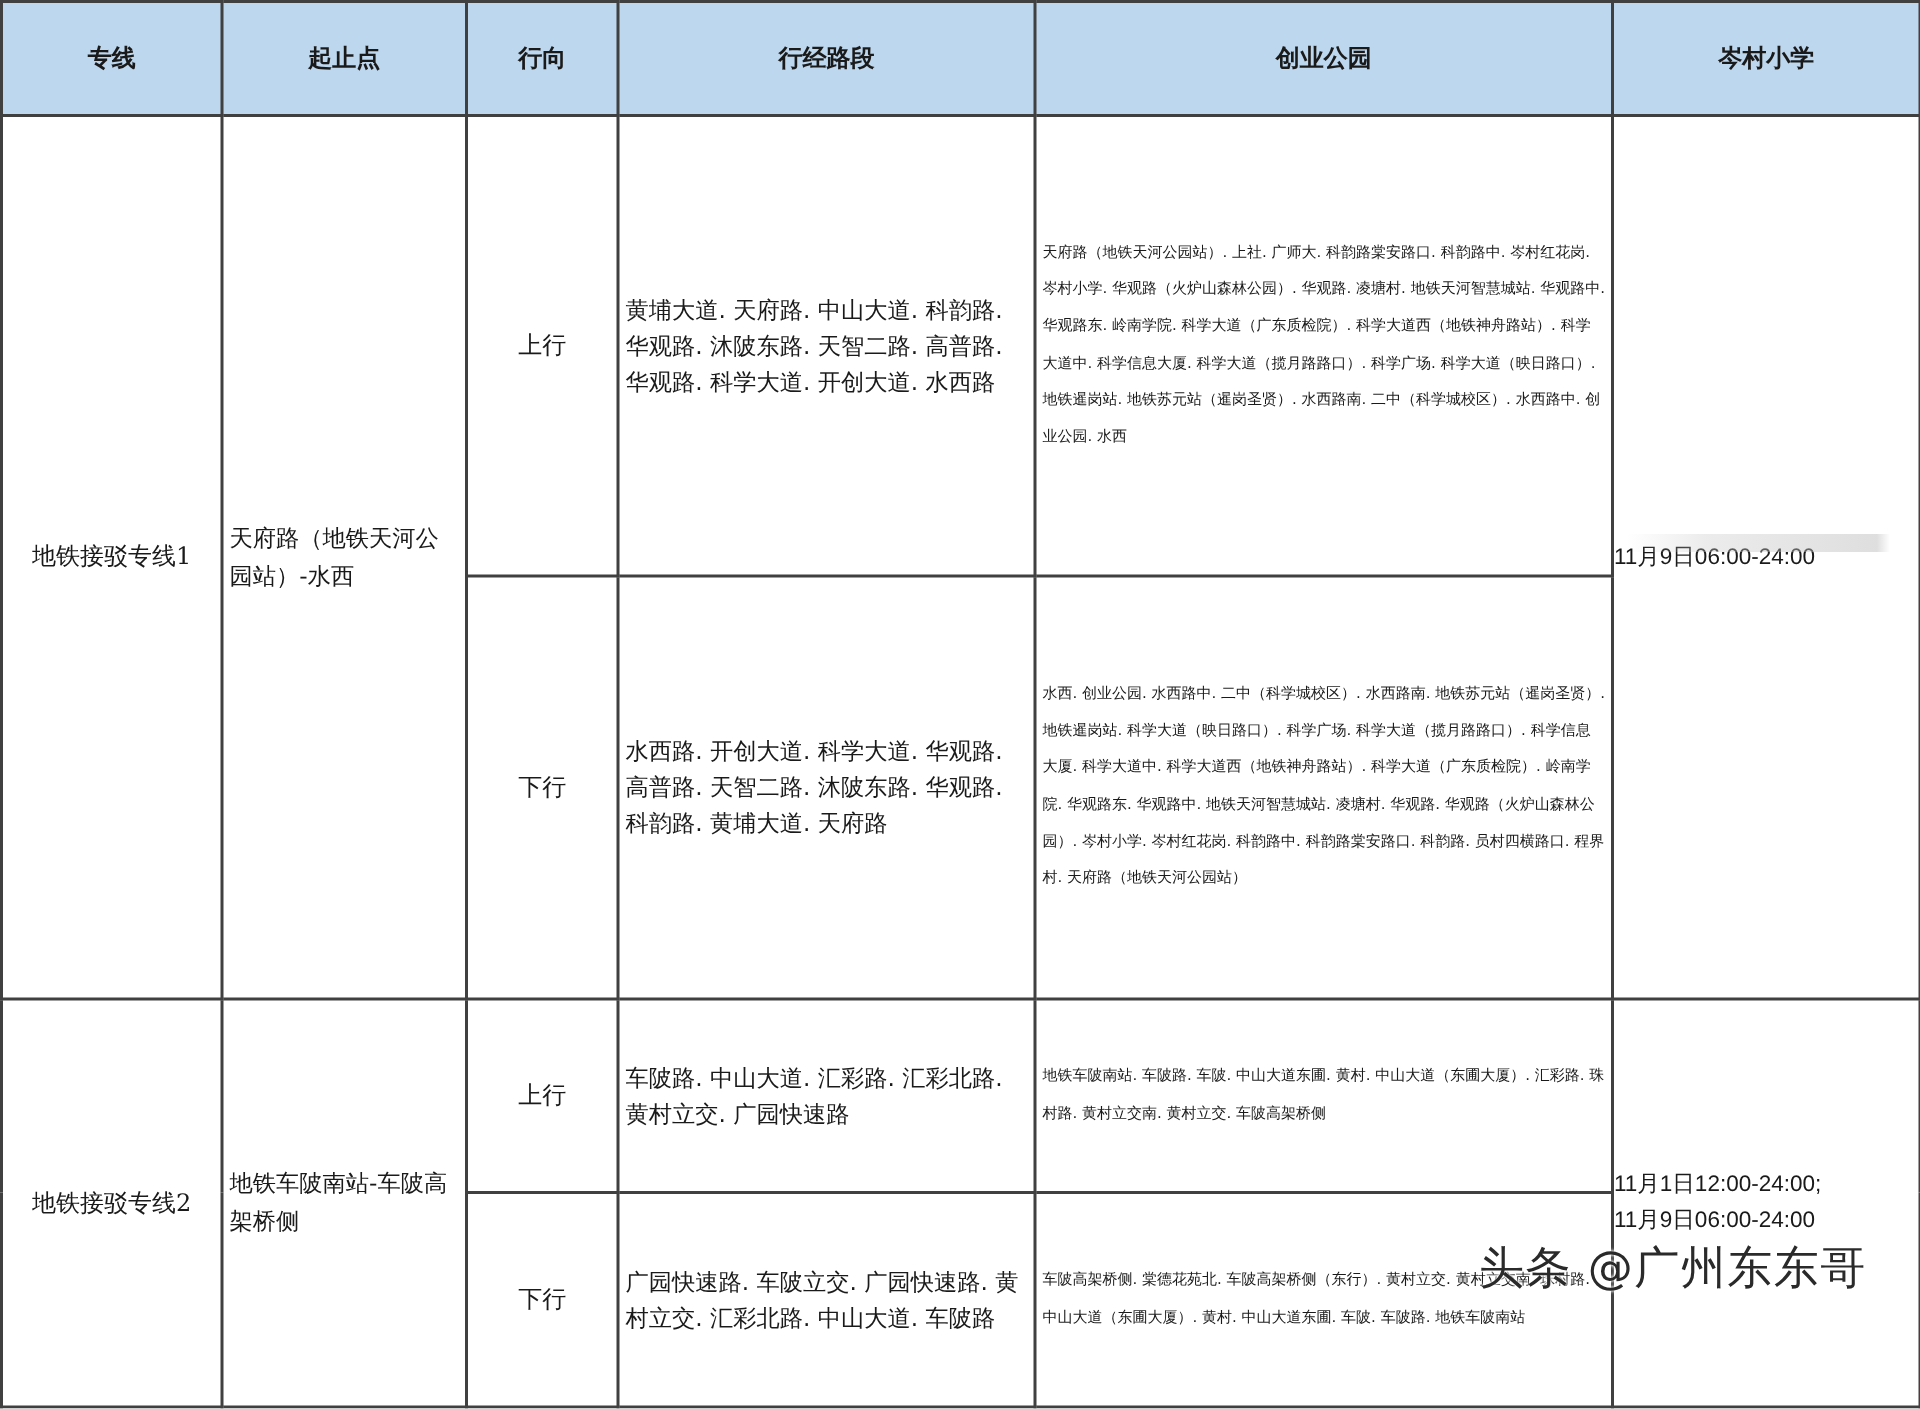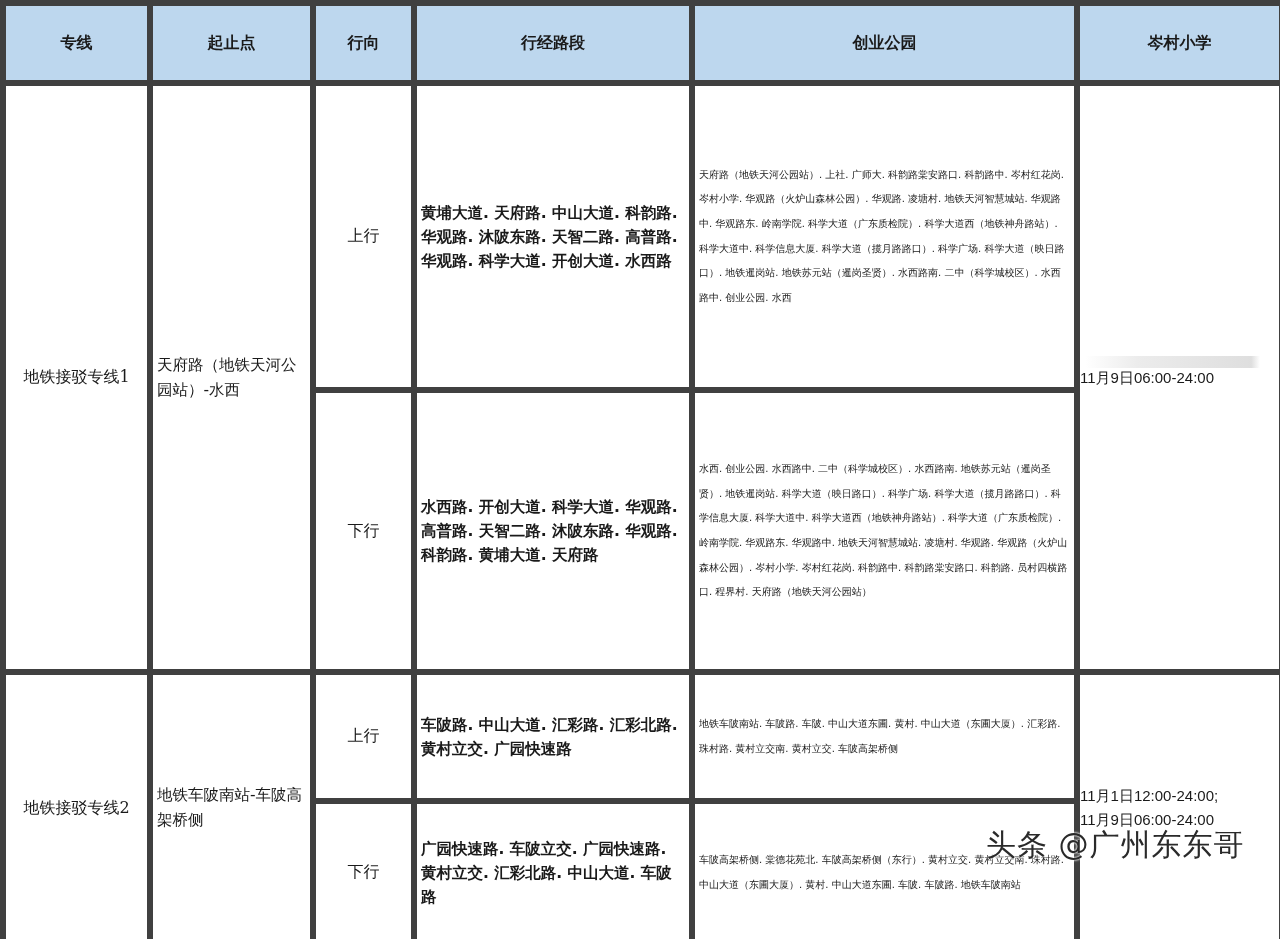--- a/index.html
+++ b/index.html
@@ -4,33 +4,33 @@
   <style>
     html, body { margin: 0; padding: 0; background: #ffffff; }
     body { width: 1280px; height: 939px; position: relative; overflow: hidden; }
     .tbl {
       position: absolute; left: 0; top: 0;
       width: 1279px; height: 938px;
       border-collapse: collapse; table-layout: fixed;
       font-family: "DejaVu Sans", "Liberation Sans", sans-serif;
       color: #1a1a1a;
     }
-    .tbl td, .tbl th { border: 6px solid #404040; padding: 0; }
+    .tbl td, .tbl th { border: 2px solid #404040; padding: 0; }
     .tbl th {
       background: #bdd7ee; font-weight: bold; font-size: 16px;
       height: 74px; text-align: center; vertical-align: middle;
       font-family: "DejaVu Serif", "Liberation Serif", serif;
     }
     .line-name {
       font-family: "DejaVu Serif", "Liberation Serif", serif;
       font-weight: normal; font-size: 16px; text-align: center; vertical-align: middle;
     }
     .od { font-size: 15.5px; line-height: 25px; padding: 16px 4px !important; vertical-align: middle; }
     .dir { font-size: 16px; text-align: center; vertical-align: middle; }
-    .route { font-size: 15.5px; line-height: 24px; padding: 16px 4px !important; vertical-align: middle; font-weight: bold; }
+    .route { font-size: 15.5px; line-height: 24px; padding: 16px 4px !important; vertical-align: middle; }
     .stops { font-size: 10px; line-height: 24.6px; padding: 0 4px !important; vertical-align: middle; }
     .time {
       font-family: Liberation Sans, sans-serif;
       font-size: 15px; line-height: 24px; text-align: left; vertical-align: middle;
       white-space: pre-line;
     }
     .watermark {
       position: absolute; left: 986px; top: 825px;
       font-family: "DejaVu Sans", "Liberation Sans", sans-serif;
       font-size: 30px; color: #2a2a2a; letter-spacing: 1px;

